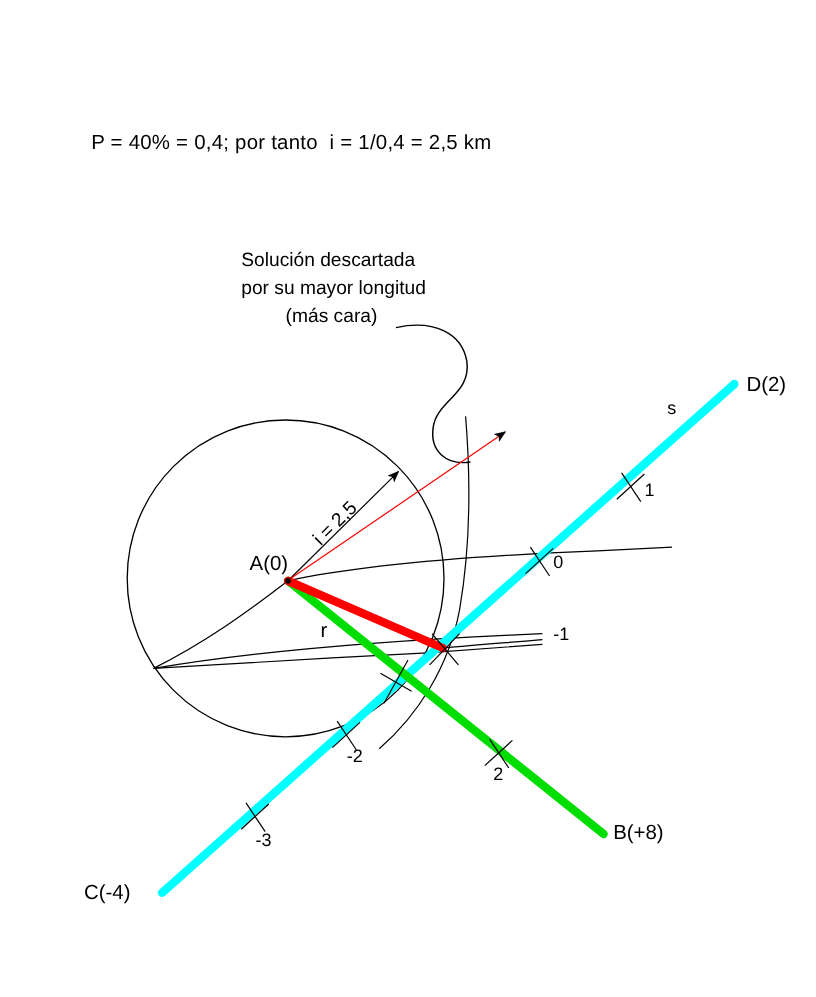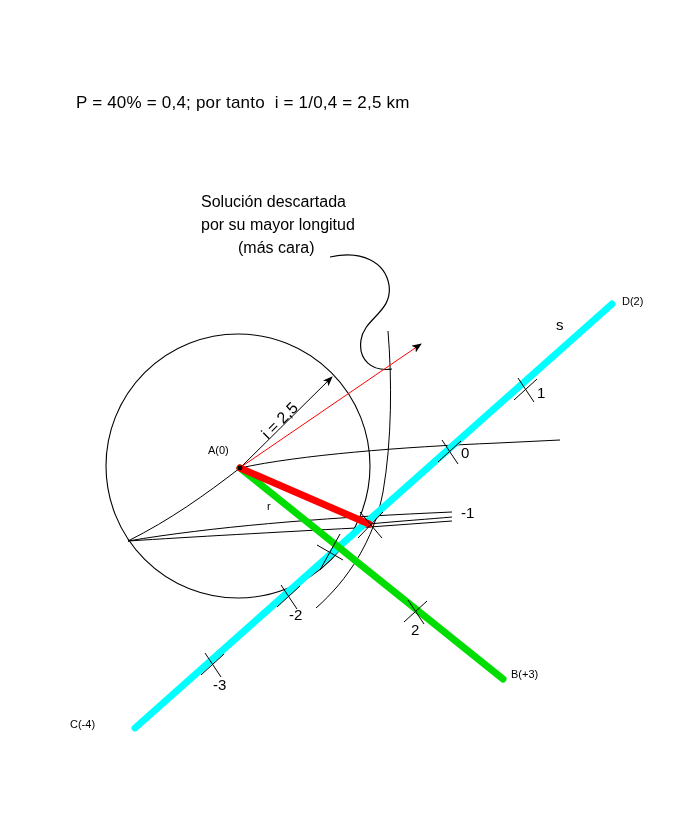--- a/index.html
+++ b/index.html
@@ -3,26 +3,26 @@
 <meta charset="utf-8">
 <style>
   html,body{margin:0;padding:0;}
   body{
     width:680px;height:831px;
     background:#ffffff;
     font-family:"Liberation Sans", sans-serif;
     position:relative;
     overflow:hidden;
   }
-  #stage{position:absolute;left:0;top:0;width:680px;height:715px;}
+  #stage{position:absolute;left:0;top:16px;width:680px;height:715px;}
   svg{position:absolute;left:0;top:0;width:680px;height:831px;}
   .txt{position:absolute;white-space:pre;color:#000;}
   .formula{font-size:17px;letter-spacing:0.2px;}
   .note{font-size:16px;line-height:23px;}
-  .lbl{font-size:11px;}
+  .lbl{font-size:17px;}
   .lbl-sm{font-size:15px;}
   .lbl-rot{font-size:16px;transform-origin:0 0;}
 </style>
 </head>
 <body>
 
 <div id="stage">
 
   <svg viewBox="0 0 680 831">
     <defs>
@@ -81,21 +81,21 @@
     <circle cx="240" cy="468" r="2.4" fill="#000000"></circle>
   </svg>
 
   <div class="txt formula" style="left:76px;top:93px;">P = 40% = 0,4; por tanto  i = 1/0,4 = 2,5 km</div>
 
   <div class="txt note" style="left:201px;top:213px;">por su mayor longitud</div>
   <div class="txt note" style="left:201px;top:190px;">Solución descartada</div>
   <div class="txt note" style="left:201px;top:236px;margin-left:37px;">(más cara)</div>
 
   <div class="txt lbl" style="left:190px;top:444px;margin-left:18px;">A(0)</div>
-  <div class="txt lbl" style="left:511px;top:668px;">B(+3)</div>
+  <div class="txt lbl" style="left:511px;top:668px;">B(+8)</div>
   <div class="txt lbl" style="left:70px;top:718px;text-align:right;">C(-4)</div>
   <div class="txt lbl" style="left:622px;top:295px;">D(2)</div>
 
   <div class="txt lbl" style="left:267px;top:500px;">r</div>
   <div class="txt lbl-sm" style="left:556px;top:316px;">s</div>
 
   <div class="txt lbl-rot" style="left:258px;top:430px;transform:rotate(-45deg);">i = 2,5</div>
 
   <div class="txt lbl-sm" style="left:213px;top:676px;">-3</div>
   <div class="txt lbl-sm" style="left:289px;top:606px;">-2</div>

